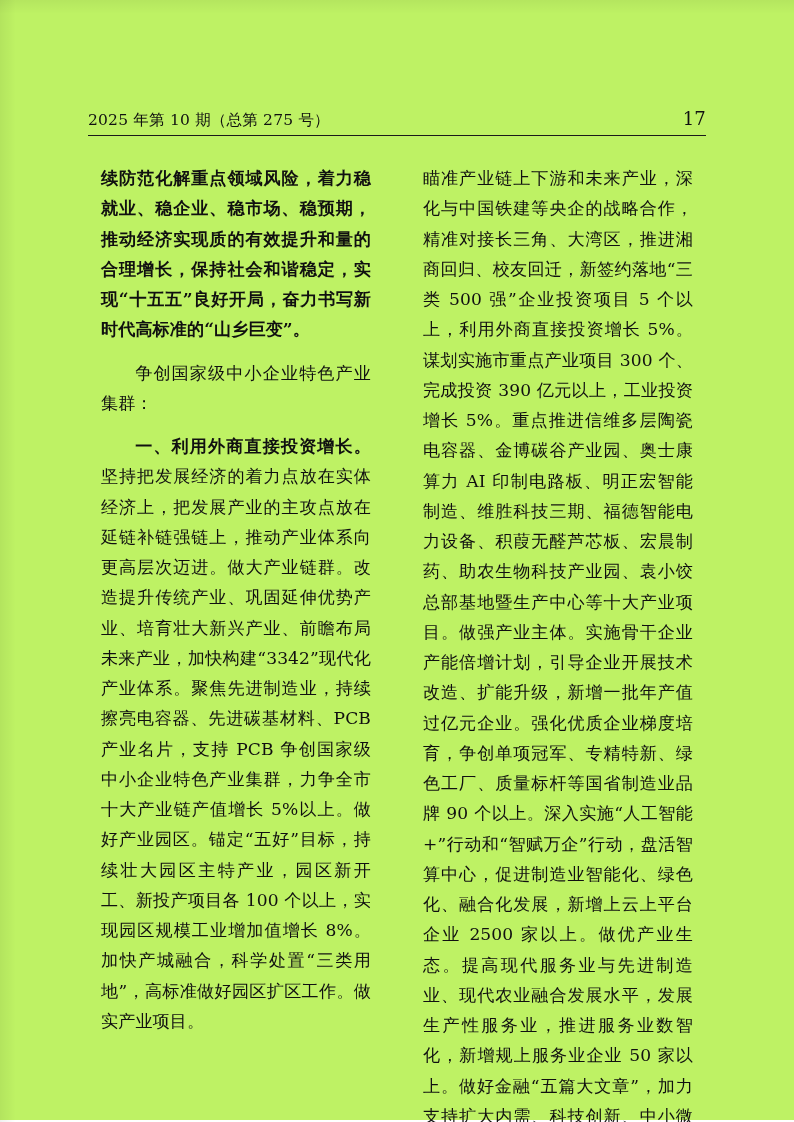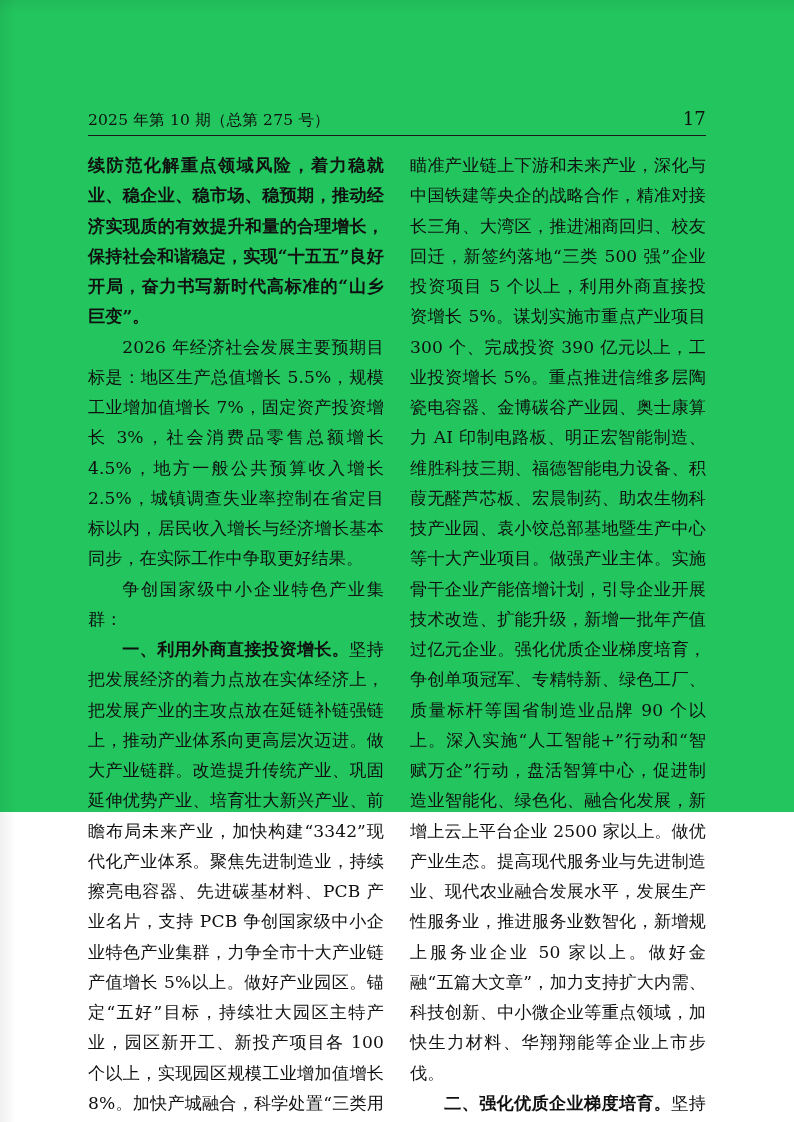--- a/index.html
+++ b/index.html
@@ -12,22 +12,22 @@
     height: 1122px;
     position: relative;
     font-family: "DejaVu Serif", "Liberation Serif", serif;
     color: #101010;
     overflow: hidden;
   }
   .page {
     position: absolute;
     left: 0; top: 0;
     width: 794px;
-    height: 812px;
-    background: #22c55e;
+    height: 1120px;
+    background: #bef264;
   }
   .page-inner {
     position: absolute;
     left: 88px;
     top: 108px;
     width: 618px;
   }
   
   .running-head {
     display: flex;
@@ -49,21 +49,21 @@
   
   .columns {
     margin-top: 14px;
     display: flex;
     gap: 26px;
   }
   .col {
     width: 296px;
   }
   p.para {
-    margin: 0;
+    margin: 13px;
     font-size: 17.1px;
     line-height: 1.77;
     text-align: justify;
     text-justify: inter-ideograph;
     letter-spacing: 0.1px;
   }
   p.indent {
     text-indent: 2em;
   }
   .bold {
@@ -99,21 +99,20 @@
 
     <div class="running-head">
       <div class="rh-left">2025 年第 10 期（总第 275 号）</div>
       <div class="rh-right">17</div>
     </div>
 
     <div class="columns">
 
       <div class="col">
         <p class="para bold">续防范化解重点领域风险，着力稳就业、稳企业、稳市场、稳预期，推动经济实现质的有效提升和量的合理增长，保持社会和谐稳定，实现“十五五”良好开局，奋力书写新时代高标准的“山乡巨变”。</p>
-        <p class="para indent">2026 年经济社会发展主要预期目标是：地区生产总值增长 5.5%，规模工业增加值增长 7%，固定资产投资增长 3%，社会消费品零售总额增长 4.5%，地方一般公共预算收入增长 2.5%，城镇调查失业率控制在省定目标以内，居民收入增长与经济增长基本同步，在实际工作中争取更好结果。</p>
         <p class="para indent">争创国家级中小企业特色产业集群：</p>
         <p class="para indent"><span class="heading-run">一、利用外商直接投资增长。</span><span>坚持把发展经济的着力点放在实体经济上，把发展产业的主攻点放在延链补链强链上，推动产业体系向更高层次迈进。做大产业链群。改造提升传统产业、巩固延伸优势产业、培育壮大新兴产业、前瞻布局未来产业，加快构建“3342”现代化产业体系。聚焦先进制造业，持续擦亮电容器、先进碳基材料、PCB 产业名片，支持 PCB 争创国家级中小企业特色产业集群，力争全市十大产业链产值增长 5%以上。做好产业园区。锚定“五好”目标，持续壮大园区主特产业，园区新开工、新投产项目各 100 个以上，实现园区规模工业增加值增长 8%。加快产城融合，科学处置“三类用地”，高标准做好园区扩区工作。做实产业项目。</span></p>
       </div>
 
       <div class="col">
         <p class="para">瞄准产业链上下游和未来产业，深化与中国铁建等央企的战略合作，精准对接长三角、大湾区，推进湘商回归、校友回迁，新签约落地“三类 500 强”企业投资项目 5 个以上，利用外商直接投资增长 5%。谋划实施市重点产业项目 300 个、完成投资 390 亿元以上，工业投资增长 5%。重点推进信维多层陶瓷电容器、金博碳谷产业园、奥士康算力 AI 印制电路板、明正宏智能制造、维胜科技三期、福德智能电力设备、积葭无醛芦芯板、宏晨制药、助农生物科技产业园、袁小饺总部基地暨生产中心等十大产业项目。做强产业主体。实施骨干企业产能倍增计划，引导企业开展技术改造、扩能升级，新增一批年产值过亿元企业。强化优质企业梯度培育，争创单项冠军、专精特新、绿色工厂、质量标杆等国省制造业品牌 90 个以上。深入实施“人工智能+”行动和“智赋万企”行动，盘活智算中心，促进制造业智能化、绿色化、融合化发展，新增上云上平台企业 2500 家以上。做优产业生态。提高现代服务业与先进制造业、现代农业融合发展水平，发展生产性服务业，推进服务业数智化，新增规上服务业企业 50 家以上。做好金融“五篇大文章”，加力支持扩大内需、科技创新、中小微企业等重点领域，加快生力材料、华翔翔能等企业上市步伐。</p>
         <p class="para indent"><span class="heading-run">二、强化优质企业梯度培育。</span><span>坚持投</span></p>
       </div>
 
     </div>

